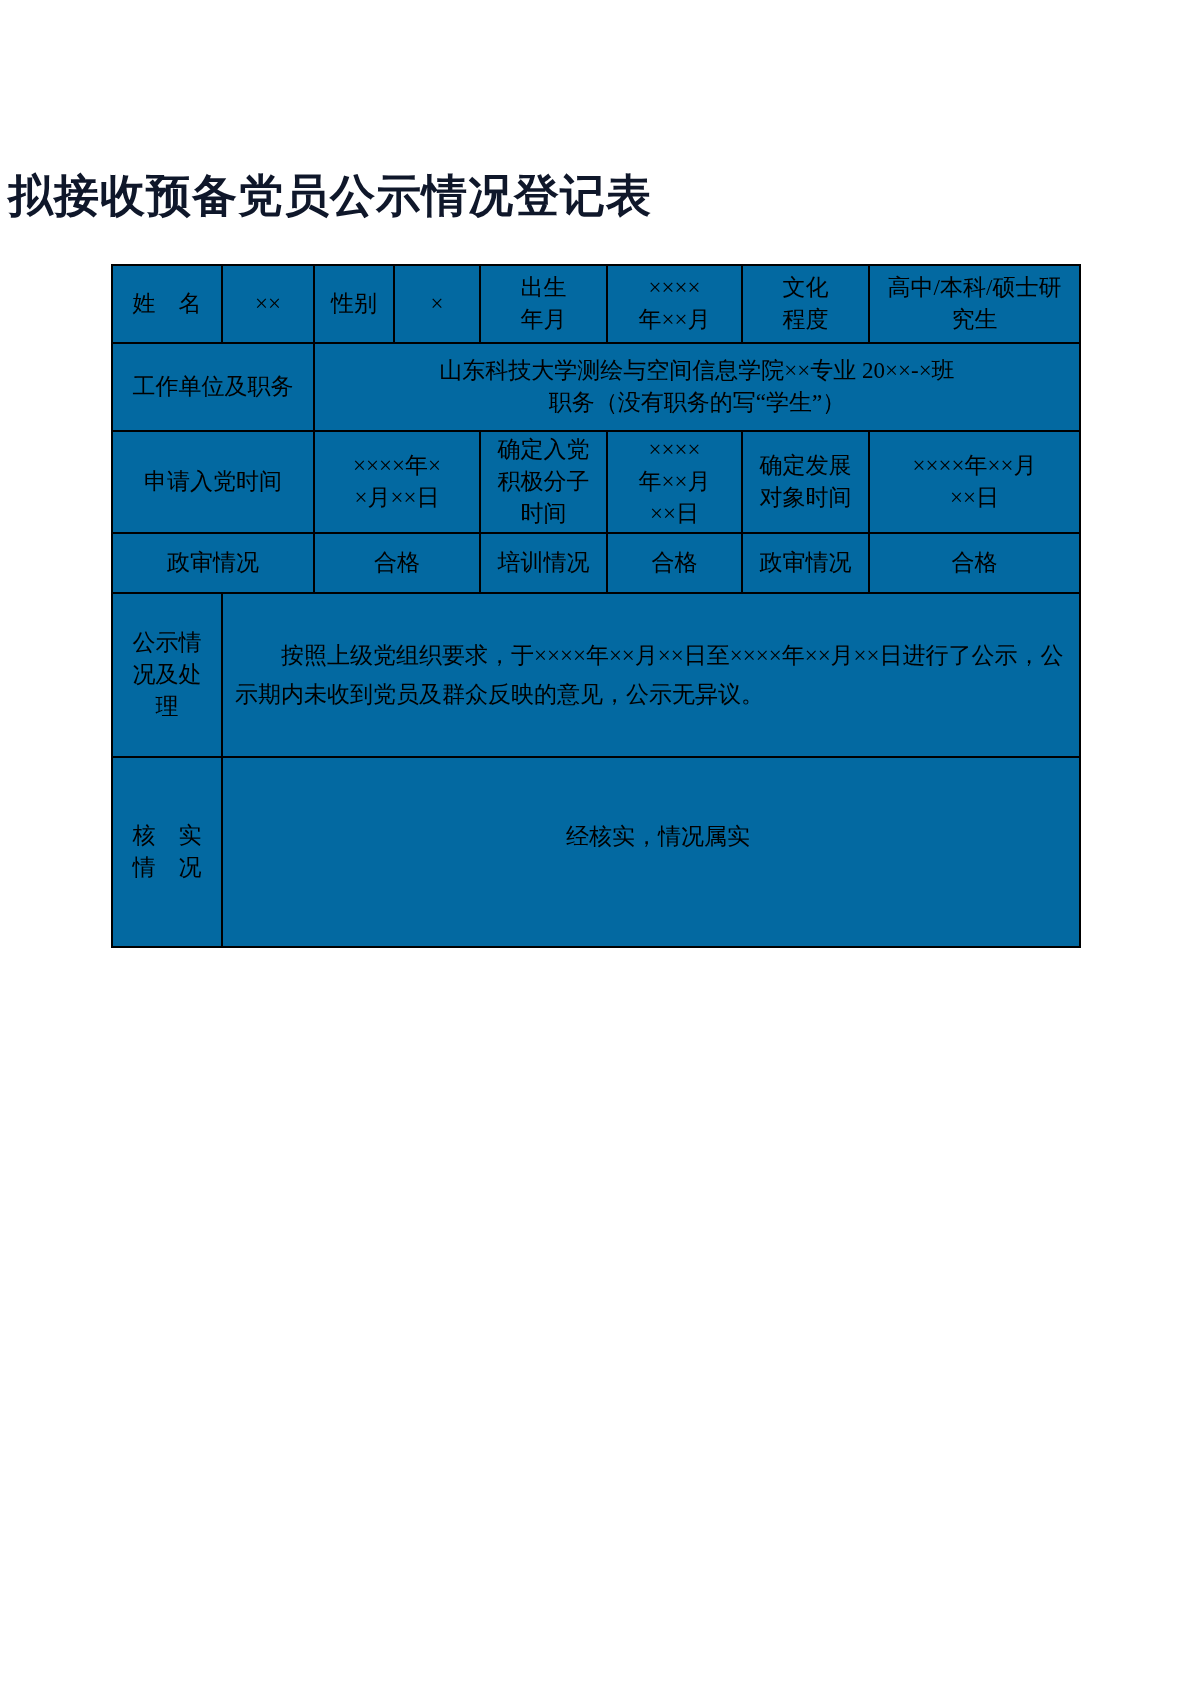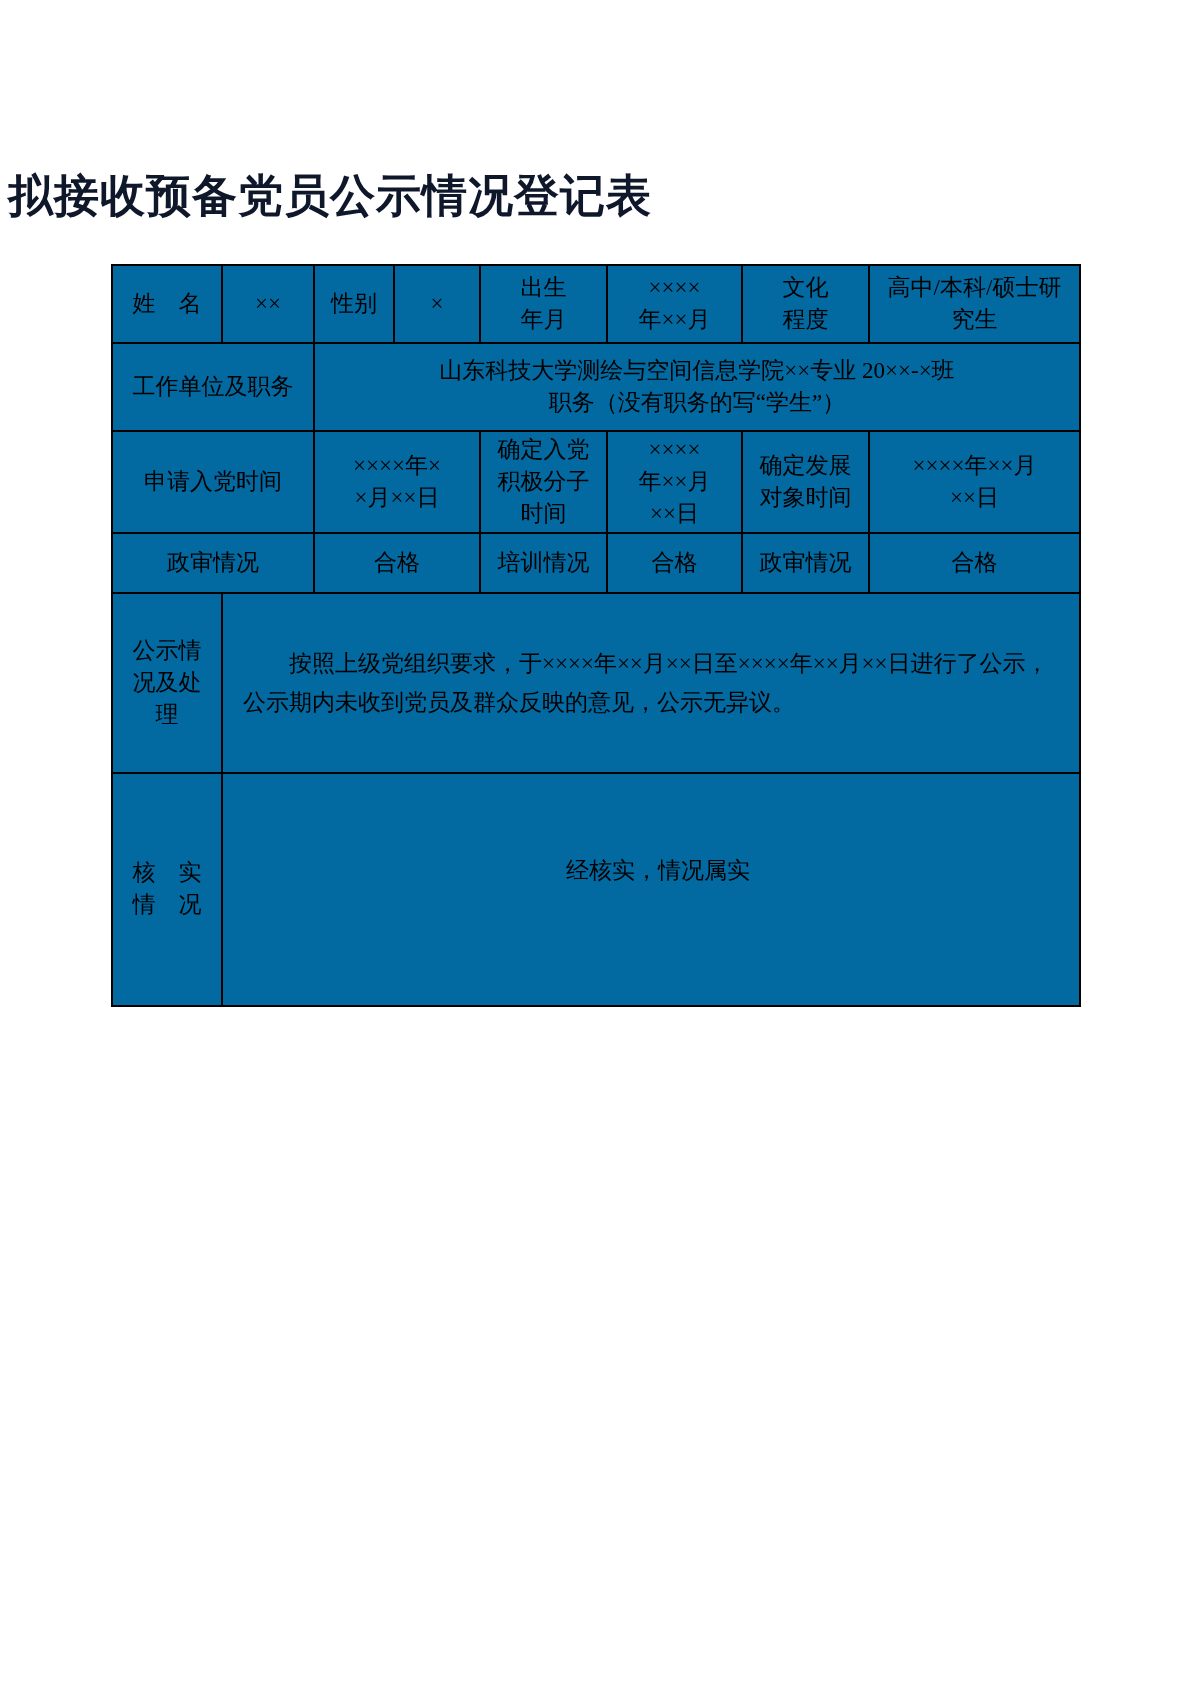--- a/index.html
+++ b/index.html
@@ -85,21 +85,21 @@
     left: 59%;
     top: 81%;
     transform: translate(-50%, -50%);
     white-space: nowrap;
   }
   td.notice-cell {
     text-align: left;
     padding: 10px 16px;
   }
   .notice-paragraph {
-    margin: 16px;
+    margin: 8px;
     text-indent: 2em;
     line-height: 1.7;
     text-align: left;
   }
 </style>
 </head>
 <body>
 
 <div class="sheet">
 
@@ -166,21 +166,21 @@
 
     <tr style="height:148px">
       <td>公示情
 况及处
 理</td>
       <td colspan="7" class="notice-cell">
         <p class="notice-paragraph">按照上级党组织要求，于××××年××月××日至××××年××月××日进行了公示，公示期内未收到党员及群众反映的意见，公示无异议。</p>
       </td>
     </tr>
 
-    <tr style="height:233px">
+    <tr style="height:190px">
       <td>核　实
 情　况</td>
       <td colspan="7" class="pos-cell">
         <div class="verify-text">经核实，情况属实</div>
       </td>
     </tr>
 
 
 
   </tbody>

